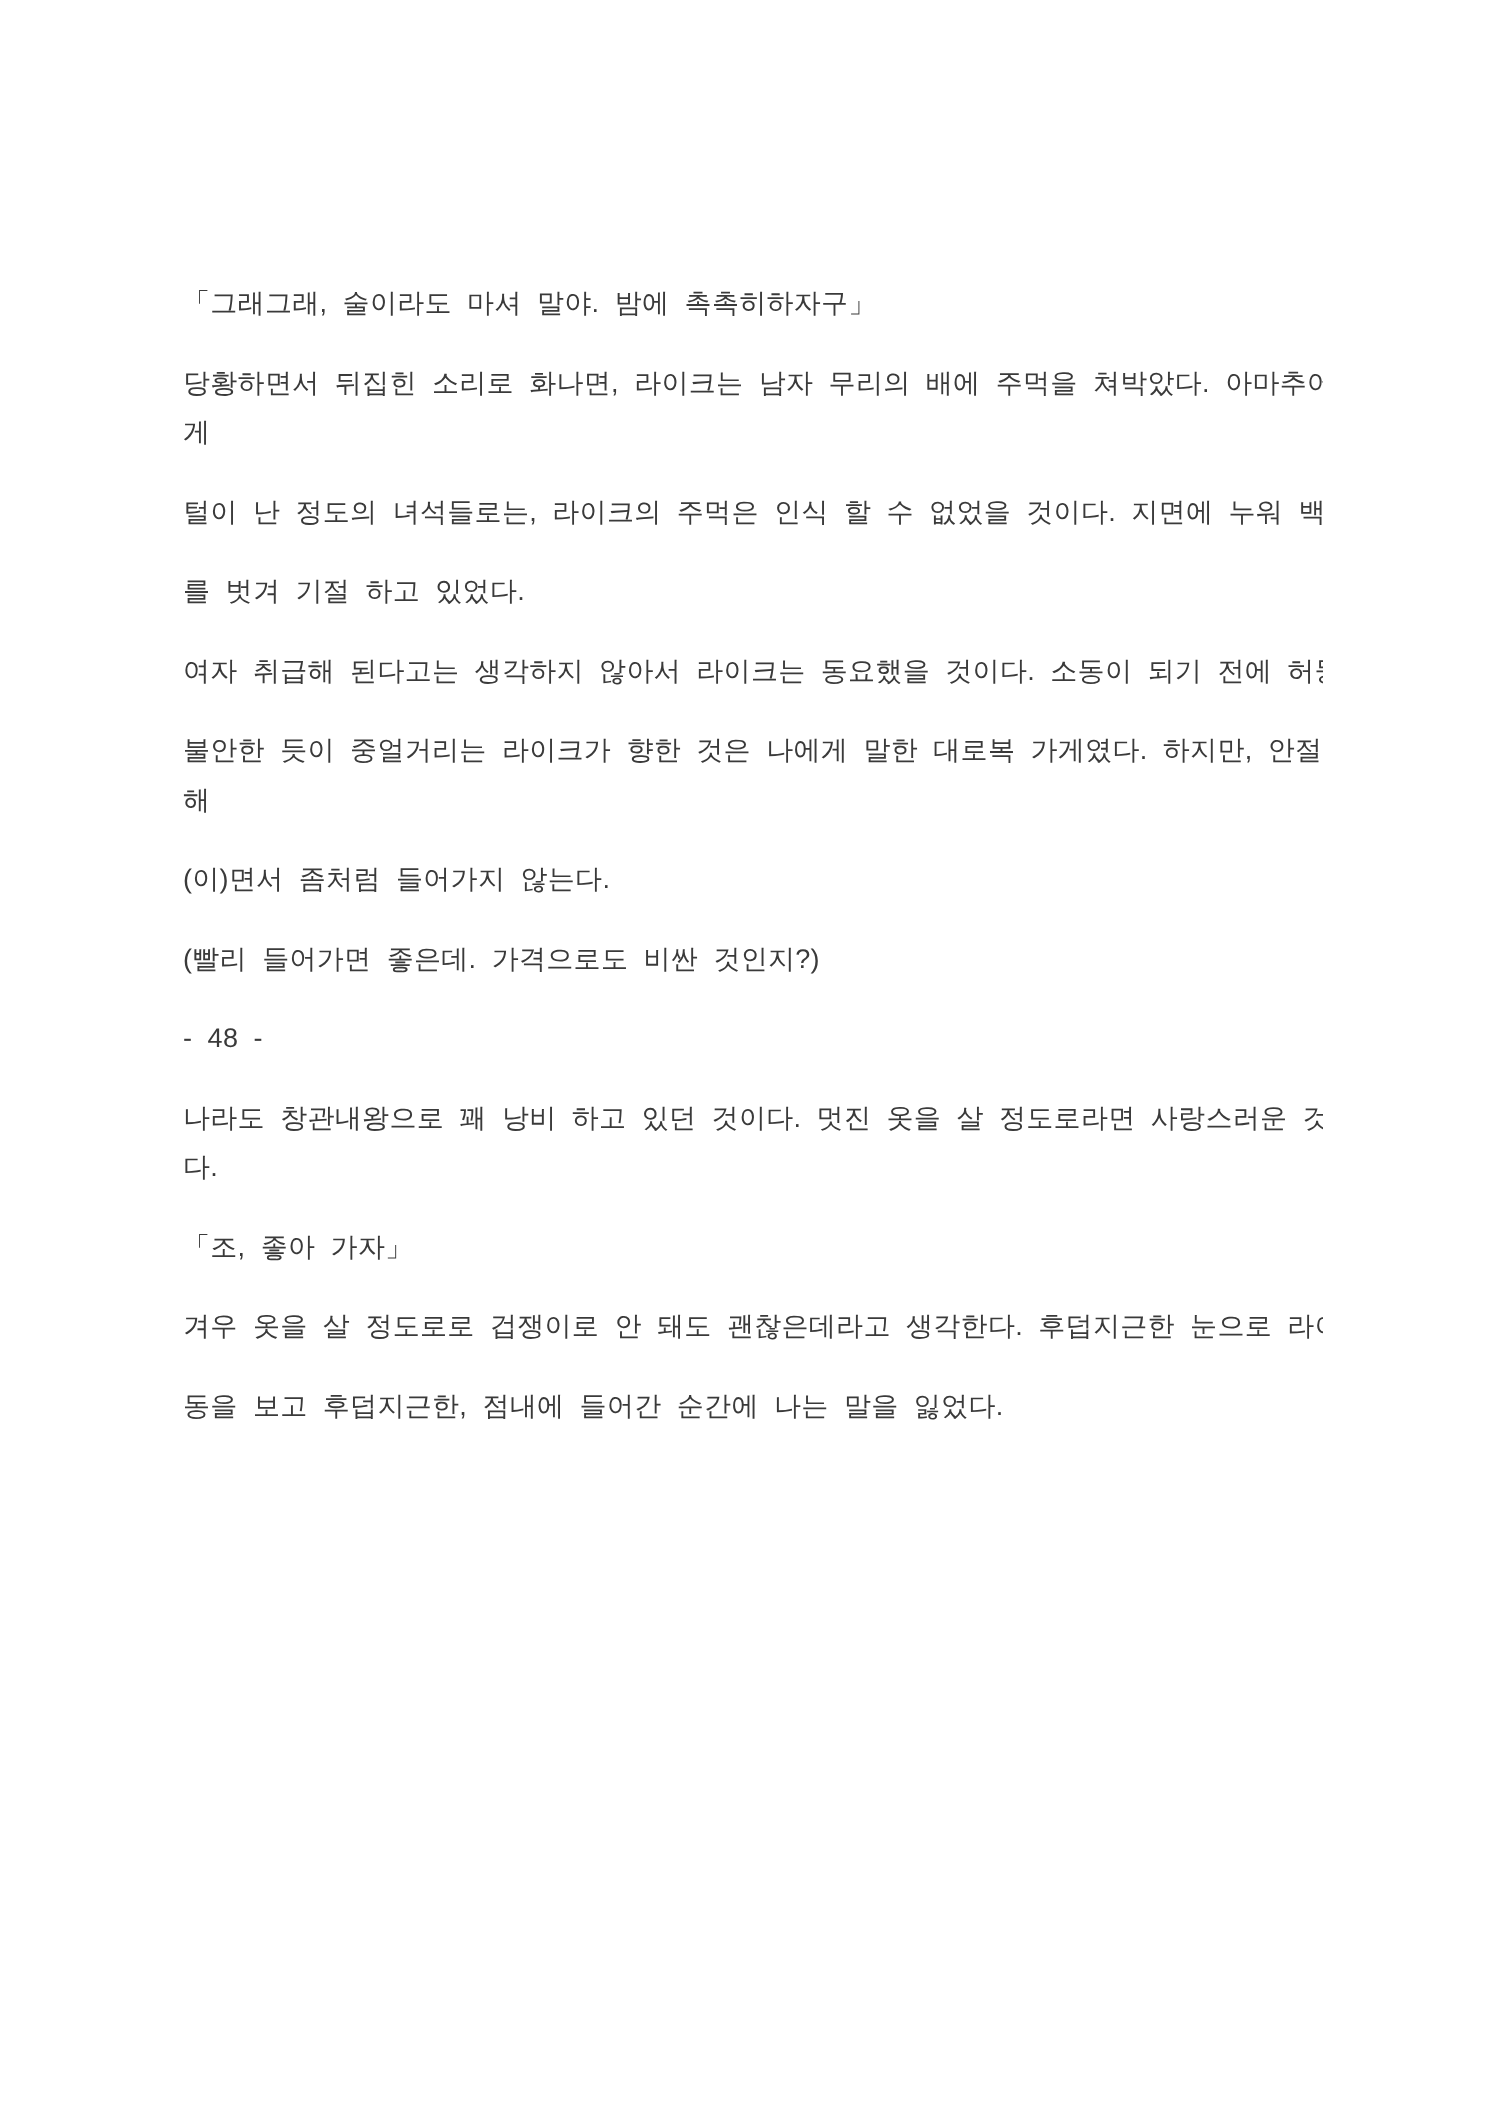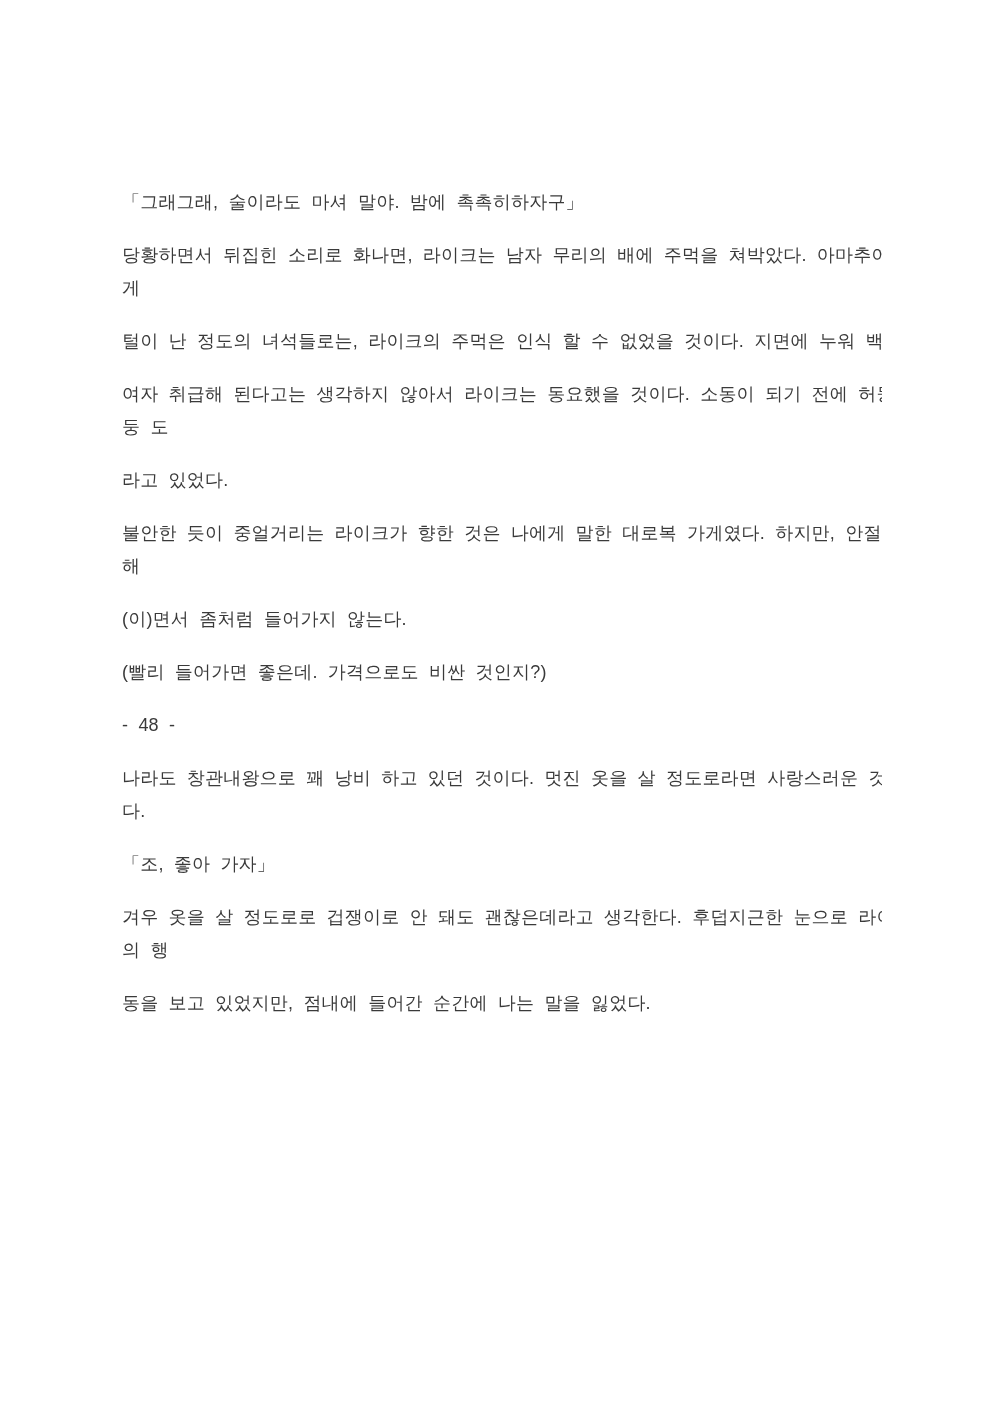--- a/index.html
+++ b/index.html
@@ -50,30 +50,29 @@
 
   <p class="para">
     <span class="ln">당황하면서 뒤집힌 소리로 화나면, 라이크는 남자 무리의 배에 주먹을 쳐박았다. 아마추어에</span>
     <span class="ln">게</span>
   </p>
 
   <p class="para">
     <span class="ln">털이 난 정도의 녀석들로는, 라이크의 주먹은 인식 할 수 없었을 것이다. 지면에 누워 백안</span>
   </p>
 
+  <p class="para">
+    <span class="ln">를 벗겨 기절 하고 있었다.</span>
+  </p>
 
 
   <p class="para">
     <span class="ln">여자 취급해 된다고는 생각하지 않아서 라이크는 동요했을 것이다. 소동이 되기 전에 허둥지</span>
-    <span class="ln">둥 도</span>
   </p>
 
-  <p class="para">
-    <span class="ln">라고 있었다.</span>
-  </p>
 
 
   <p class="para">
     <span class="ln">불안한 듯이 중얼거리는 라이크가 향한 것은 나에게 말한 대로복 가게였다. 하지만, 안절부절</span>
     <span class="ln">해</span>
   </p>
 
   <p class="para">
     <span class="ln">(이)면서 좀처럼 들어가지 않는다.</span>
   </p>
@@ -91,20 +90,19 @@
     <span class="ln">나라도 창관내왕으로 꽤 낭비 하고 있던 것이다. 멋진 옷을 살 정도로라면 사랑스러운 것이</span>
     <span class="ln">다.</span>
   </p>
 
   <p class="para">
     <span class="ln">「조, 좋아 가자」</span>
   </p>
 
   <p class="para">
     <span class="ln">겨우 옷을 살 정도로로 겁쟁이로 안 돼도 괜찮은데라고 생각한다. 후덥지근한 눈으로 라이크</span>
-    <span class="ln">의 행</span>
   </p>
 
   <p class="para">
-    <span class="ln">동을 보고 있었지만, 점내에 들어간 순간에 나는 말을 잃었다.</span>
+    <span class="ln">동을 보고 후덥지근한, 점내에 들어간 순간에 나는 말을 잃었다.</span>
   </p>
 
 </div>
 
 </body></html>

